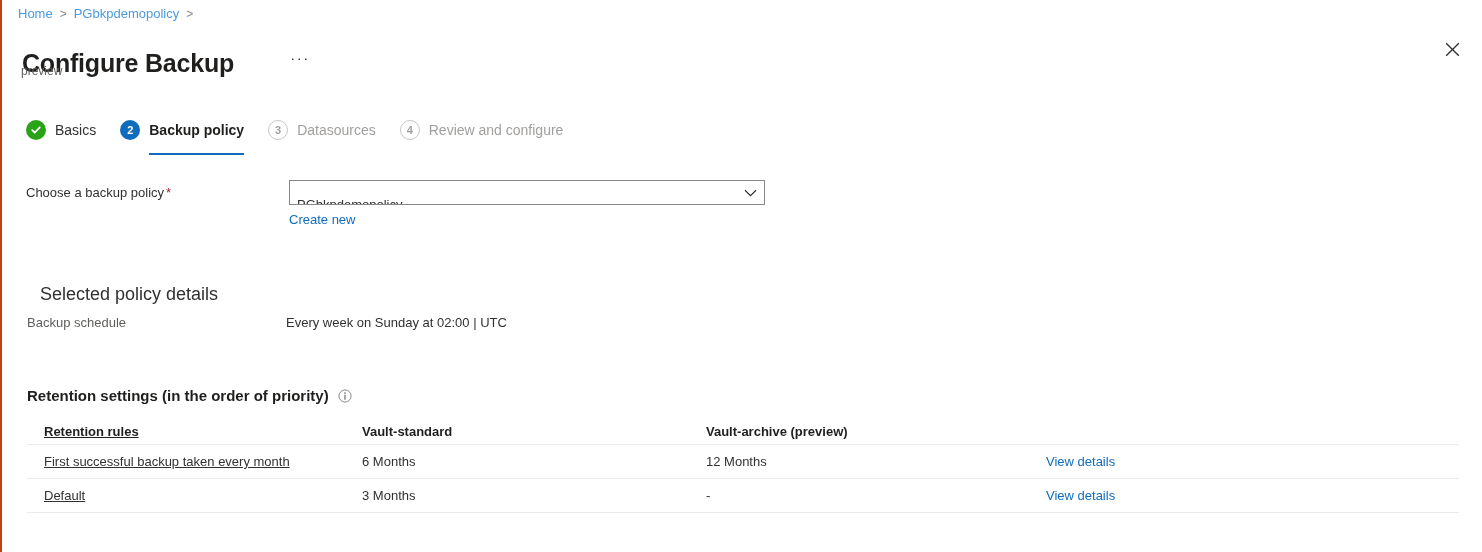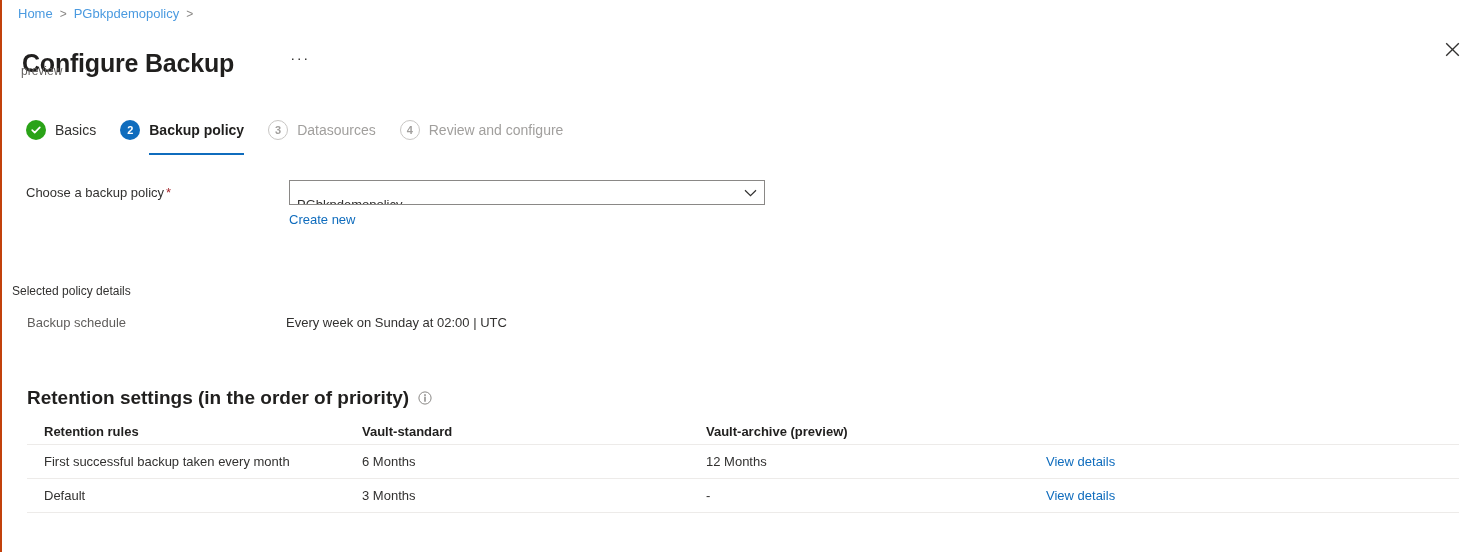--- a/index.html
+++ b/index.html
@@ -213,23 +213,23 @@
     margin-top: 7px;
     font-size: 13px;
     color: #0f6cbd;
     text-decoration: none;
     cursor: pointer;
   }
 
   
   .section-head {
     position: absolute;
-    left: 10px;
+    left: 38px;
     top: 284px;
-    font-size: 12px;
+    font-size: 18px;
     color: #323130;
   }
   .detail-row {
     position: absolute;
     left: 25px;
     top: 315px;
     width: 1000px;
     display: flex;
     font-size: 13px;
   }
@@ -240,21 +240,21 @@
   }
   .detail-val { color: #323130; }
 
   
   .retention-head {
     position: absolute;
     left: 25px;
     top: 387px;
     display: flex;
     align-items: center;
-    font-size: 19px;
+    font-size: 15px;
     font-weight: 600;
     color: #201f1e;
   }
   .info-icon {
     margin-left: 9px;
     display: flex;
     align-items: center;
     cursor: pointer;
     color: #605e5c;
   }
@@ -275,21 +275,21 @@
   }
   .t-row.header {
     height: 27px;
     border-bottom: 1px solid #edebe9;
   }
   .t-row.header .c {
     font-weight: 600;
     color: #201f1e;
   }
   .c { flex: 0 0 auto; }
-  .c-rule   { width: 335px; padding-left: 17px; color: #323130; }
+  .c-rule   { width: 335px; padding-left: 17px; color: #323130; text-decoration: underline; }
   .c-std    { width: 344px; color: #323130; }
   .c-arch   { width: 340px; color: #323130; }
   .c-act    { flex: 1 1 auto; }
   .view-link {
     color: #0f6cbd;
     text-decoration: none;
     cursor: pointer;
     font-size: 13px;
   }
 </style>

